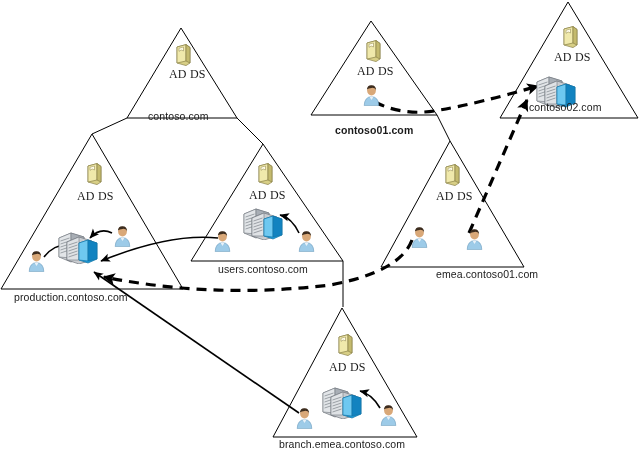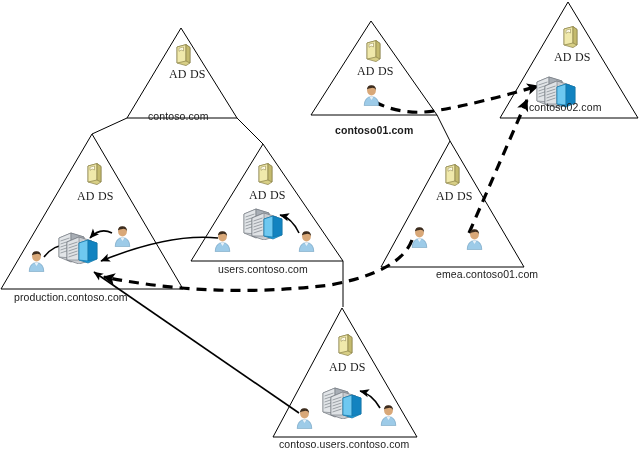--- a/index.html
+++ b/index.html
@@ -312,21 +312,21 @@
     </div>
     <div class="icon-user" style="left:379px; top:404px;">
       <svg viewBox="0 0 19 22" width="19" height="22">
         <ellipse cx="9.5" cy="6.6" rx="4.4" ry="4.9" fill="#d9a878"></ellipse>
         <path d="M4.9,5.6 Q5.4,0.9 9.5,1.2 Q13.8,1.1 14.1,5.9 Q12.8,3.6 9.5,3.9 Q6.4,3.9 4.9,5.6 Z" fill="#3c2c1e"></path>
         <path d="M2.2,21.6 Q2.4,13 9.5,12.5 Q16.6,13 16.8,21.6 Z" fill="#9dcbe8" stroke="#5b8fb3" stroke-width="0.5"></path>
         <path d="M7.5,12.7 L9.5,16 L11.5,12.7 Q9.5,11.9 7.5,12.7 Z" fill="#e8f1f8"></path>
       </svg>
     </div>
 
-    <div class="domain-label" style="left:279px; top:438px;">contoso.users.contoso.com</div>
+    <div class="domain-label" style="left:279px; top:438px;">branch.emea.contoso.com</div>
   </div>
 
   <div>
     <div class="icon-adds" style="left:364px; top:40px;">
       <svg viewBox="0 0 17 22" width="17" height="22">
         <polygon points="3,3 12,0.6 16,3.4 16,19 12,21.6 3,19" fill="#d8cf86" stroke="#8a8148" stroke-width="0.7"></polygon>
         <polygon points="3,3 12,0.6 12,17 3,19" fill="#f0e9ab" stroke="#8a8148" stroke-width="0.7"></polygon>
         <polygon points="12,0.6 16,3.4 16,19 12,17" fill="#c4ba6e" stroke="#8a8148" stroke-width="0.7"></polygon>
         <path d="M5,4.2 L9.5,3 L9.5,7 L7.2,6 L5,7.3 Z" fill="#fffce8" stroke="#8a8148" stroke-width="0.5"></path>
       </svg>

